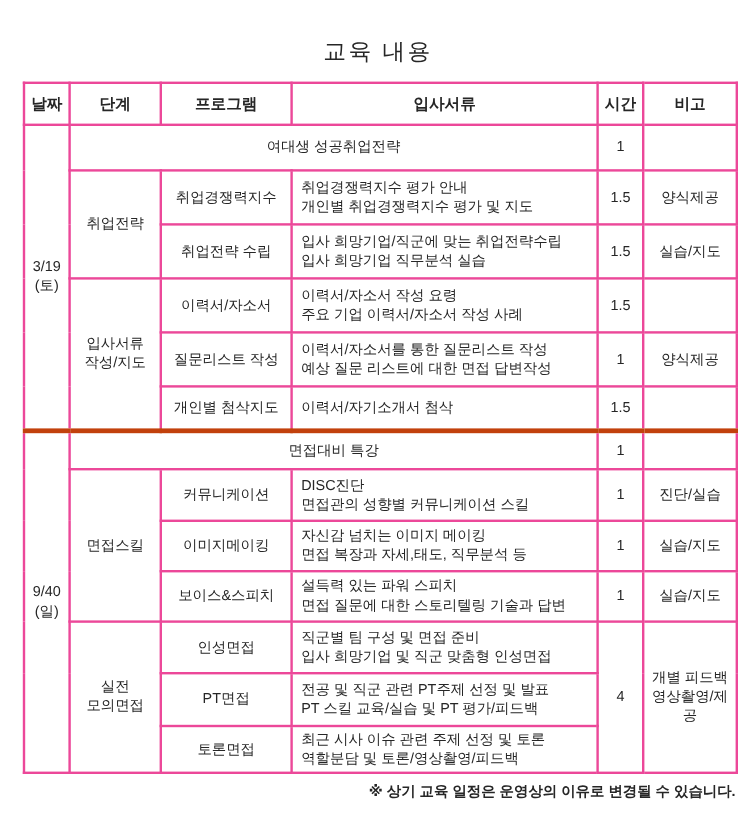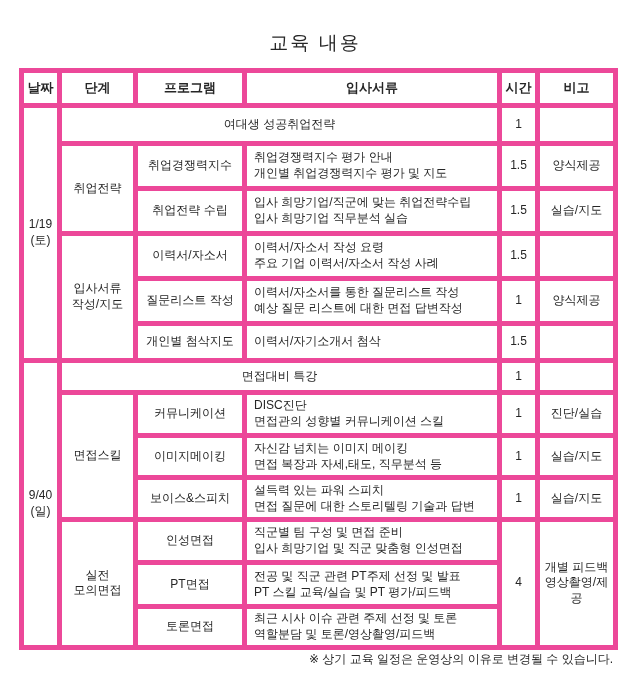--- a/index.html
+++ b/index.html
@@ -21,38 +21,38 @@
     position:absolute;
     left:19px;top:68px;
     width:594px;
     border-collapse:collapse;
     table-layout:fixed;
     border:1px solid #b4b4b4;
     border-top:2px solid #3a3a3a;
     border-bottom:2px solid #3a3a3a;
   }
   td{
-    border:5px solid #ec4899;
+    border:2px solid #ec4899;
     font-size:12px;
     text-align:center;
     vertical-align:middle;
     white-space:pre-line;
     padding:2px 3px;
     line-height:1.32;
     overflow:hidden;
   }
   tr.hdr td{font-weight:bold;font-size:13px;}
   td.detail{text-align:left;padding-left:7px;padding-right:13px;}
   tr.sec2 td{border-top:4px solid #c2410c;}
   .footnote{
     position:absolute;
     top:651px;
     right:17px;
     font-size:12px;
-    font-weight:normal;
+    font-weight:bold;
     text-align:right;
   }
   col.c-date{width:38px;}
   col.c-stage{width:76px;}
   col.c-program{width:109px;}
   col.c-detail{width:255px;}
   col.c-hours{width:38px;}
   col.c-note{width:78px;}
 </style>
 </head>
@@ -73,21 +73,21 @@
     <tr class="hdr" style="height:35px">
       <td>날짜</td>
       <td>단계</td>
       <td>프로그램</td>
       <td>입사서류</td>
       <td>시간</td>
       <td>비고</td>
     </tr>
 
     <tr style="height:38px">
-      <td rowspan="6">1/19
+      <td rowspan="6">3/19
 (토)</td>
       <td colspan="3">여대생 성공취업전략</td>
       <td>1</td>
       <td></td>
     </tr>
     <tr style="height:45px">
       <td rowspan="2">취업전략</td>
       <td>취업경쟁력지수</td>
       <td class="detail">취업경쟁력지수 평가 안내
 개인별 취업경쟁력지수 평가 및 지도</td>

